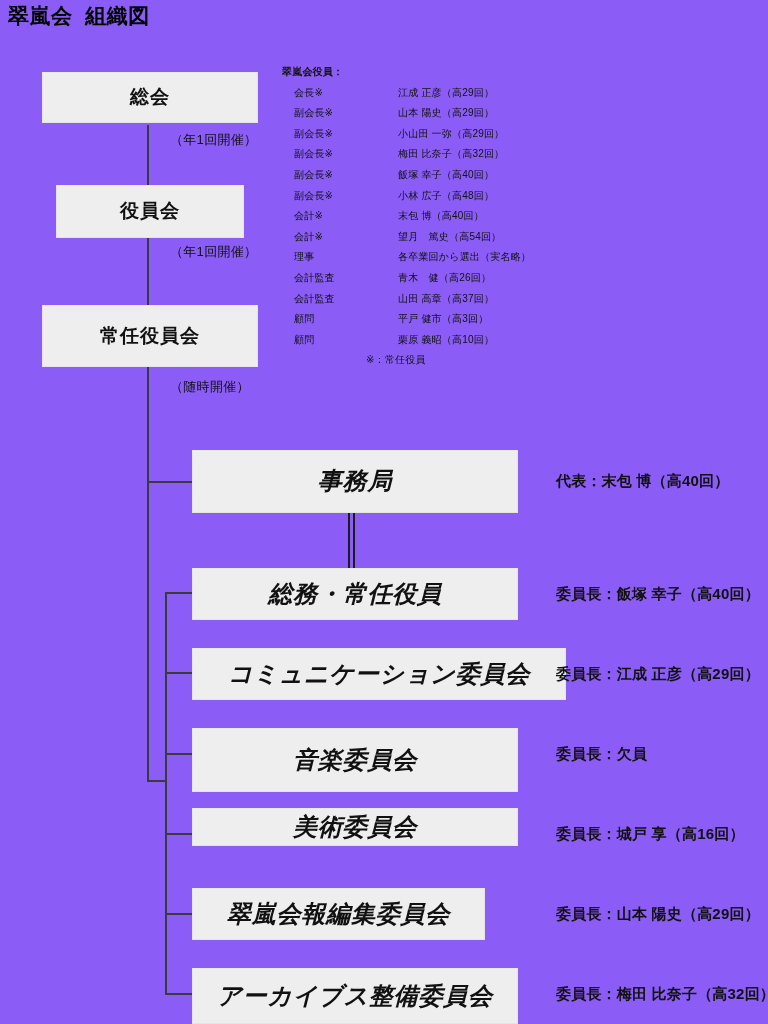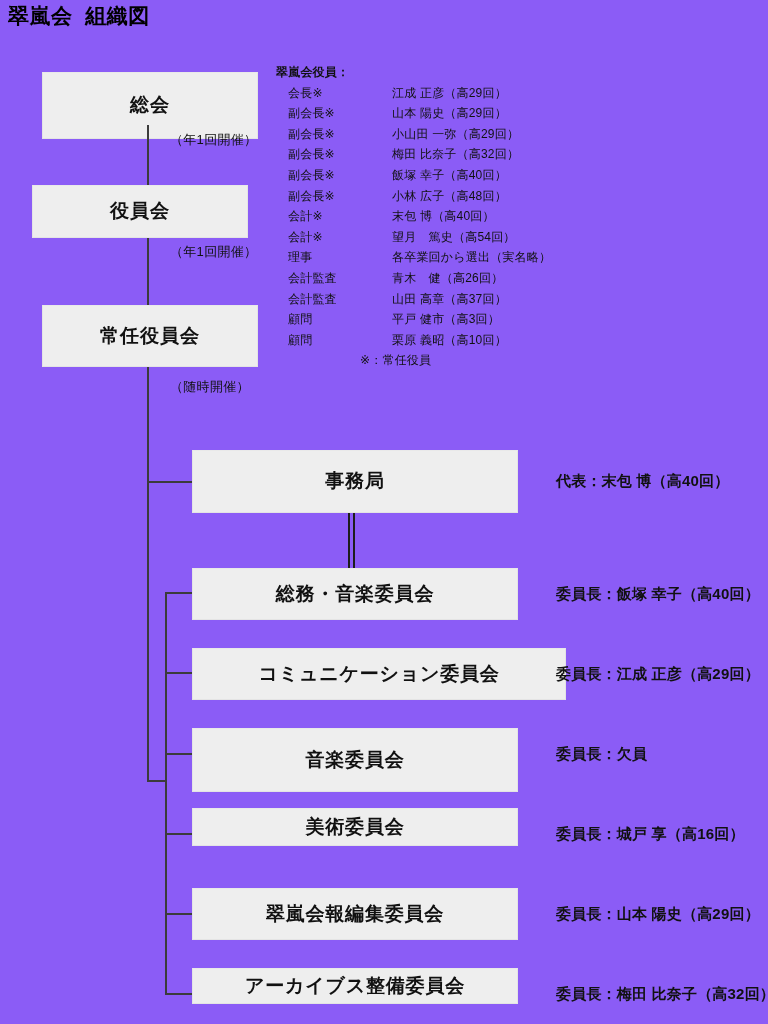--- a/index.html
+++ b/index.html
@@ -46,22 +46,23 @@
     text-align: center;
   }
   .node .node-label {
     font-size: 19px;
     font-weight: bold;
     letter-spacing: 1px;
     line-height: 1.2;
     color: #111111;
   }
   .node.committee .node-label {
-    font-size: 19px;
+    font-size: 24px;
     letter-spacing: 0.8px;
+    font-style: italic;
   }
 
   
   .vline {
     position: absolute;
     width: 2px;
     background: #3b3b3b;
   }
   .hline {
     position: absolute;
@@ -74,23 +75,23 @@
     position: absolute;
     font-size: 13px;
     color: #111111;
     white-space: nowrap;
     letter-spacing: 0.3px;
   }
 
   
   .roster {
     position: absolute;
-    left: 276px;
+    left: 282px;
     top: 62px;
-    font-size: 12px;
+    font-size: 10px;
     line-height: 20.6px;
     color: #111111;
     white-space: nowrap;
   }
   .roster-heading {
     font-weight: bold;
     letter-spacing: 0.2px;
   }
   .roster-row {
     display: block;
@@ -148,25 +149,25 @@
   .dbl-line i.a { left: 0; }
   .dbl-line i.b { left: 5px; }
 </style>
 </head>
 <body>
 
 <div id="page">
 
   <div class="page-title">翠嵐会  組織図</div>
 
-  <div class="node" style="left:42px; top:72px; width:216px; height:67px;">
+  <div class="node" style="left:42px; top:72px; width:216px; height:51px;">
     <span class="node-label">総会</span>
   </div>
 
-  <div class="node" style="left:32px; top:185px; width:216px; height:53px;text-align:right;">
+  <div class="node" style="left:56px; top:185px; width:188px; height:53px;text-align:right;">
     <span class="node-label">役員会</span>
   </div>
 
   <div class="node" style="left:42px; top:305px; width:216px; height:62px;">
     <span class="node-label">常任役員会</span>
   </div>
 
   <div class="vline" style="left:147px; top:125px; height:60px;"></div>
   <div class="freq-note" style="left:170px; top:131px;">（年1回開催）</div>
 
@@ -194,45 +195,45 @@
     <i class="a"></i>
       <i class="b"></i>
   </div>
 
   <div class="node committee" style="left:192px; top:450px; width:326px; height:63px;">
     <span class="node-label">事務局</span>
   </div>
   <div class="lead-label" style="top:481px;">代表：末包 博（高40回）</div>
 
   <div class="node committee" style="left:192px; top:568px; width:326px; height:52px;">
-    <span class="node-label">総務・音楽委員会</span>
+    <span class="node-label">総務・常任役員</span>
   </div>
   <div class="lead-label" style="top:594px;">委員長：飯塚 幸子（高40回）</div>
 
   <div class="node committee" style="left:192px; top:648px; width:374px; height:52px;">
     <span class="node-label">コミュニケーション委員会</span>
   </div>
   <div class="lead-label" style="top:674px;">委員長：江成 正彦（高29回）</div>
 
   <div class="node committee" style="left:192px; top:728px; width:326px; height:64px;">
     <span class="node-label">音楽委員会</span>
   </div>
   <div class="lead-label" style="top:754px;">委員長：欠員</div>
 
   <div class="node committee" style="left:192px; top:808px; width:326px; height:38px;">
     <span class="node-label">美術委員会</span>
   </div>
   <div class="lead-label" style="top:834px;">委員長：城戸 享（高16回）</div>
 
-  <div class="node committee" style="left:192px; top:888px; width:326px; height:52px;">
+  <div class="node committee" style="left:192px; top:888px; width:293px; height:52px;">
     <span class="node-label">翠嵐会報編集委員会</span>
   </div>
   <div class="lead-label" style="top:914px;">委員長：山本 陽史（高29回）</div>
 
-  <div class="node committee" style="left:192px; top:968px; width:326px; height:36px;">
+  <div class="node committee" style="left:192px; top:968px; width:326px; height:56px;">
     <span class="node-label">アーカイブス整備委員会</span>
   </div>
   <div class="lead-label" style="top:994px;">委員長：梅田 比奈子（高32回）</div>
 
   <div class="roster">
     <div class="roster-heading">翠嵐会役員：</div>
 
     <div class="roster-row">
       <span class="roster-role">会長※</span>
       <span class="roster-name">江成 正彦（高29回）</span>

